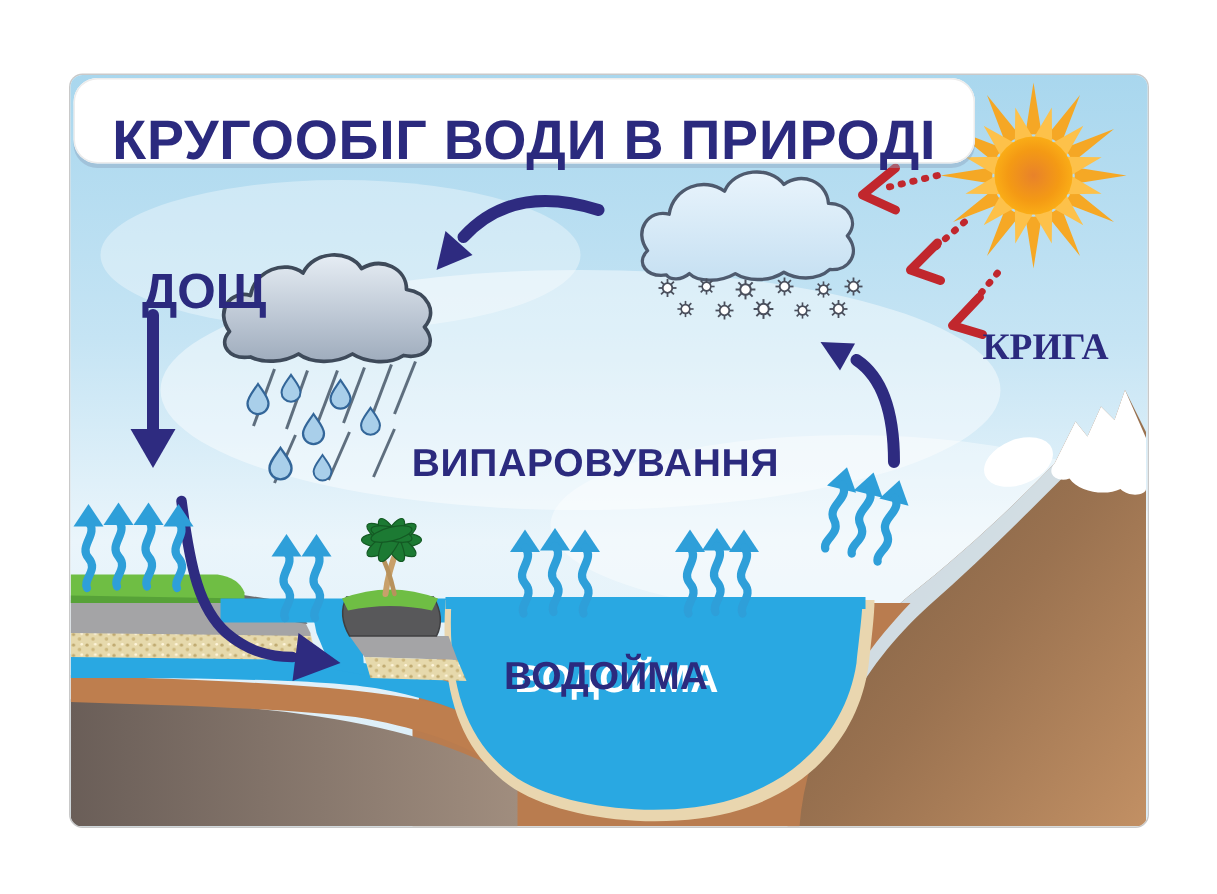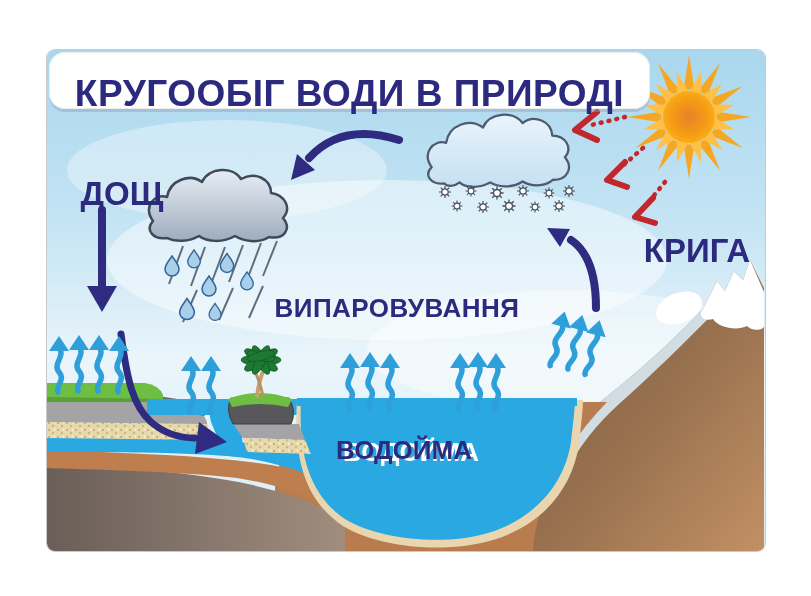--- a/index.html
+++ b/index.html
@@ -10,23 +10,23 @@
           background:linear-gradient(180deg,#a9d7ee 0%,#c5e4f4 35%,#eaf5fb 62%,#d8ecf7 100%);
           box-shadow:0 0 0 1px #c9c9c9;}
   .art{position:absolute;left:0;top:0;width:718px;height:501px;color:#2e9fd9;}
   .banner{position:absolute;left:2px;top:2px;width:601px;height:57px;
           background:#ffffff;border-radius:16px;z-index:3;
           box-shadow:0 3px 0 rgba(140,165,190,.45), inset 0 0 0 1px #ececec;
           display:flex;align-items:center;justify-content:center;}
   .banner span{font-size:37px;font-weight:bold;color:#2b2a7e;letter-spacing:.5px;white-space:nowrap;margin-top:27px;}
   .lbl{position:absolute;z-index:3;font-weight:bold;color:#2b2a7e;text-align:center;line-height:1;}
   .lbl-snow{left:316px;top:51px;width:150px;font-size:27px;}
-  .lbl-rain{left:15px;top:127px;width:120px;font-size:33px;}
+  .lbl-rain{left:29px;top:127px;width:120px;font-size:33px;}
   .lbl-evap{left:175px;top:245px;width:350px;font-size:26px;letter-spacing:.5px;}
-  .lbl-ice{left:574px;top:184px;width:152px;font-size:33px;}
+  .lbl-ice{left:574px;top:169px;width:152px;font-size:25px;font-family:Liberation Serif, serif;}
   .lbl-res{left:227px;top:387px;width:260px;font-size:26px;text-shadow:7px 2px 0 #ffffff;}
 </style>
 </head>
 <body>
 
 <div class="poster">
 
   <svg class="art" viewBox="0 0 718 501" xmlns="http://www.w3.org/2000/svg" xmlns:xlink="http://www.w3.org/1999/xlink">
     <defs>
       <radialGradient id="sunG" cx="50%" cy="50%" r="55%">

